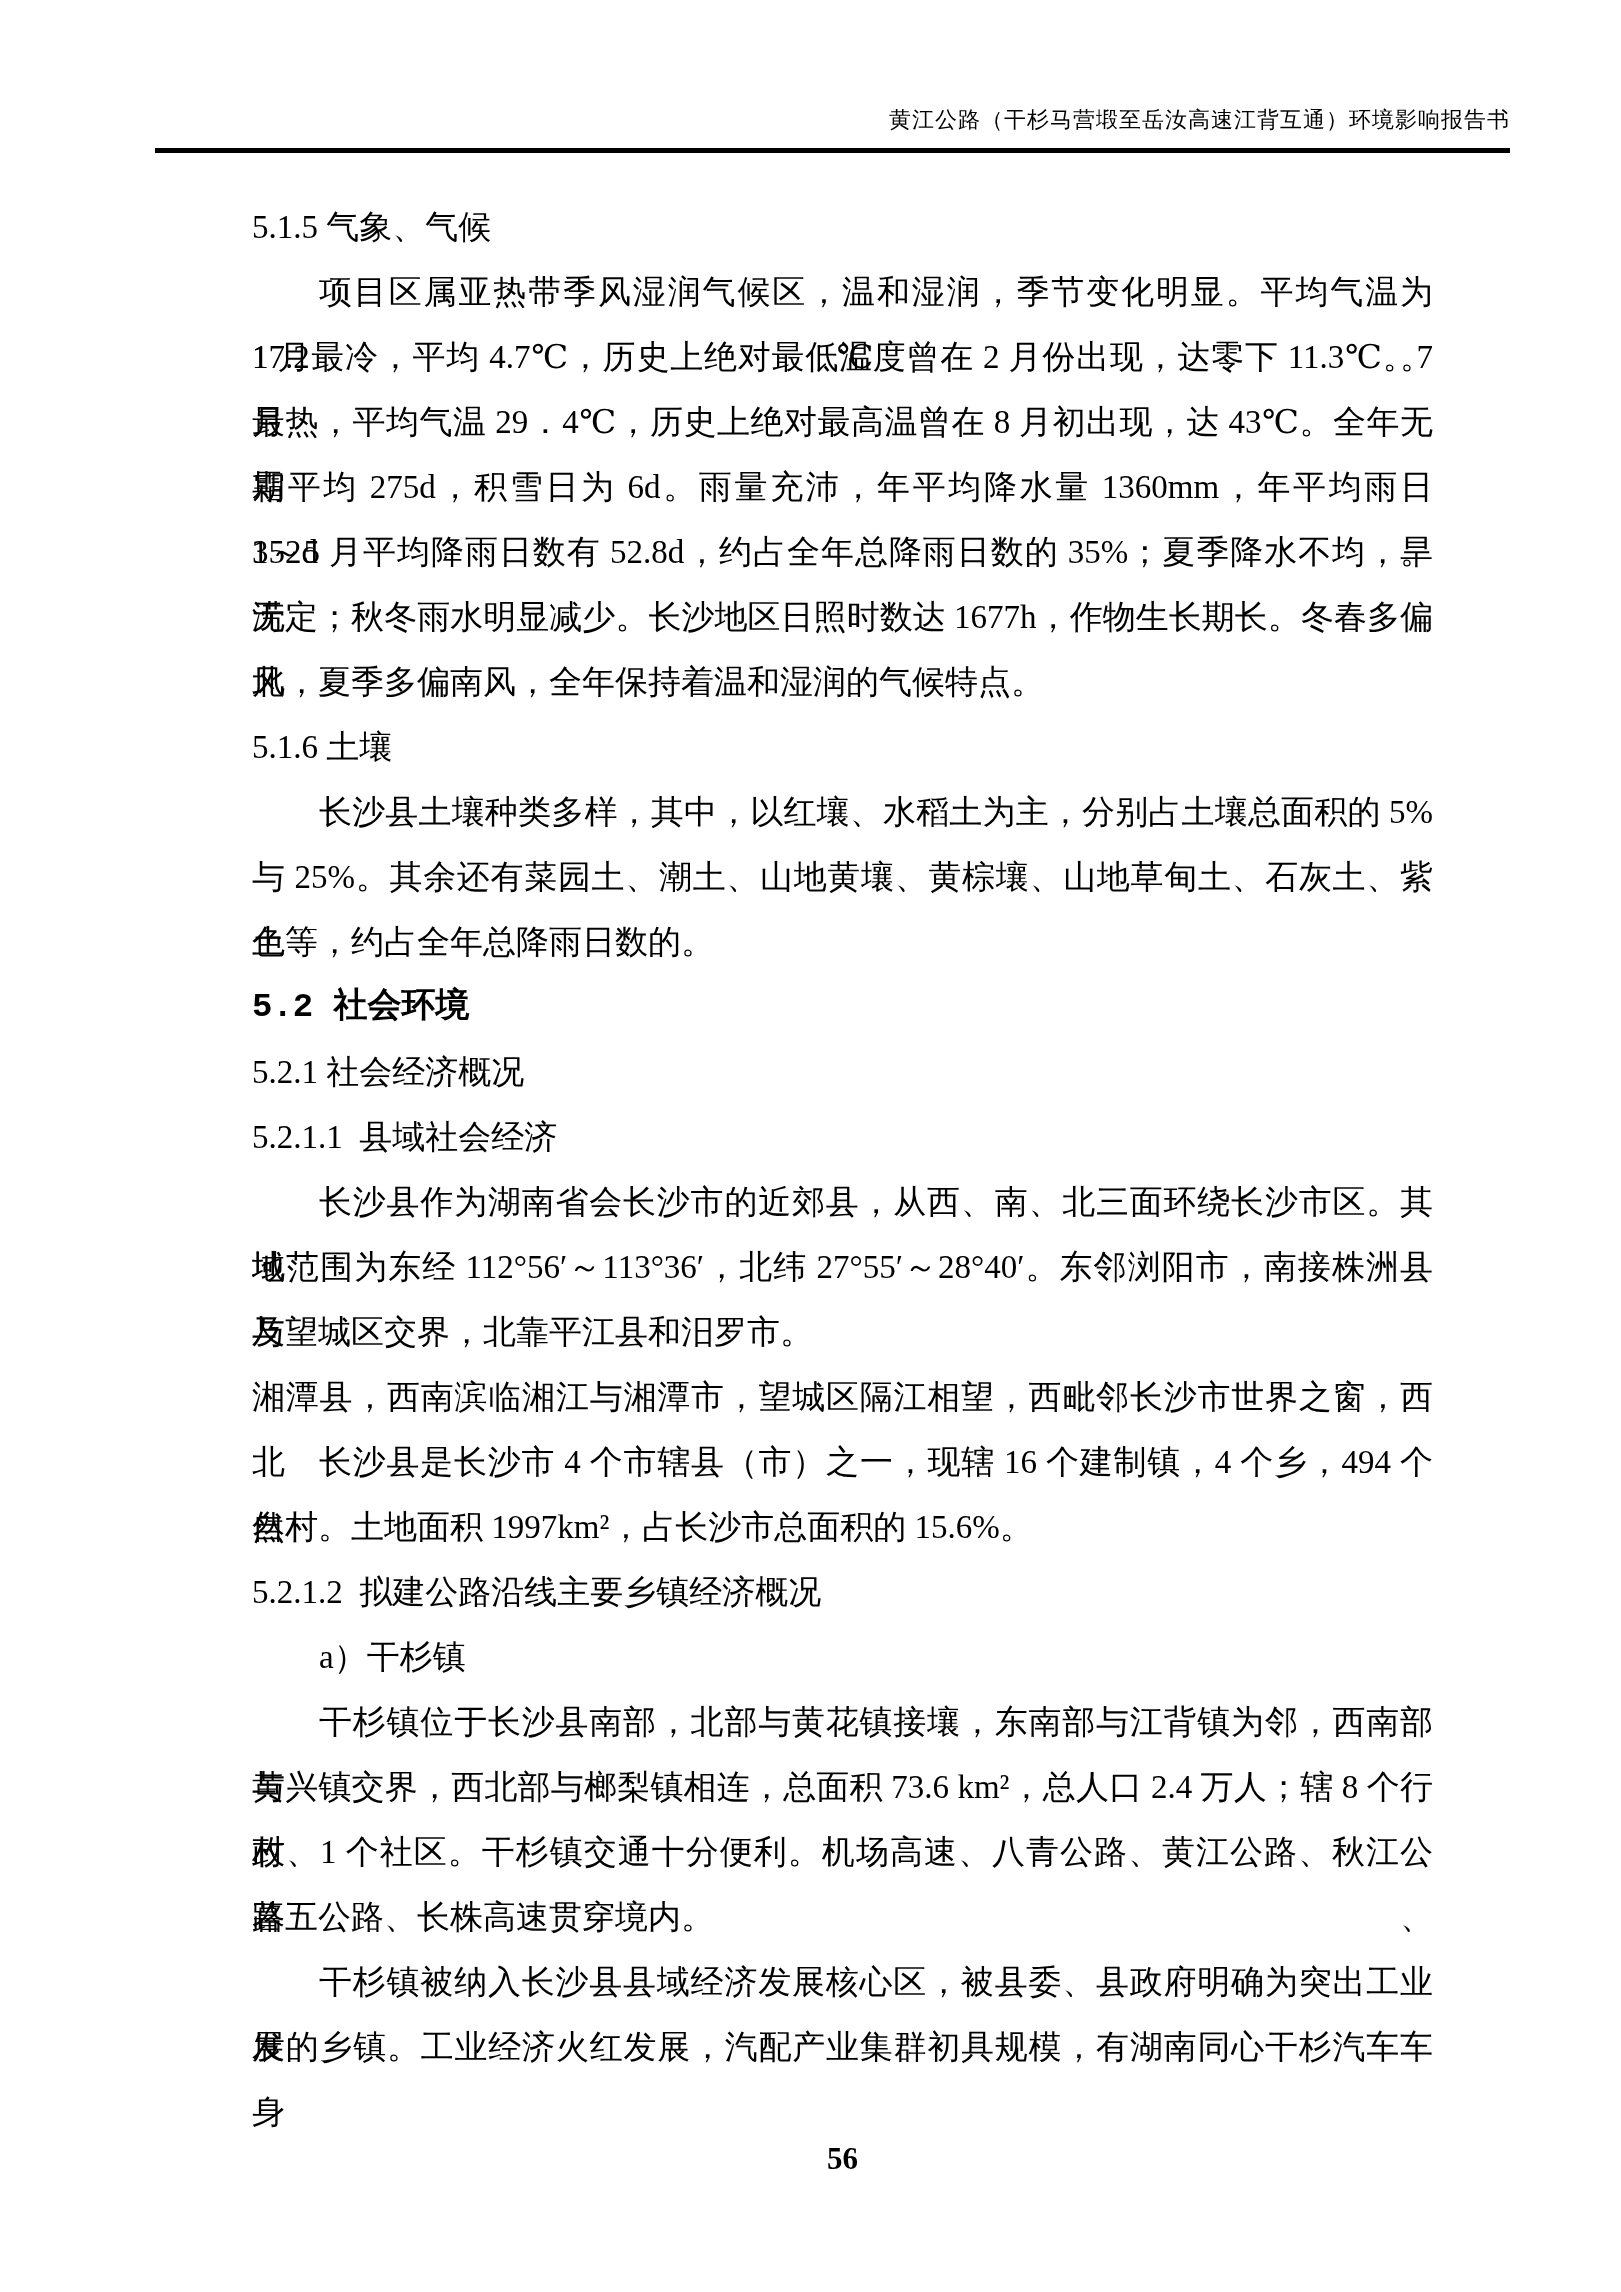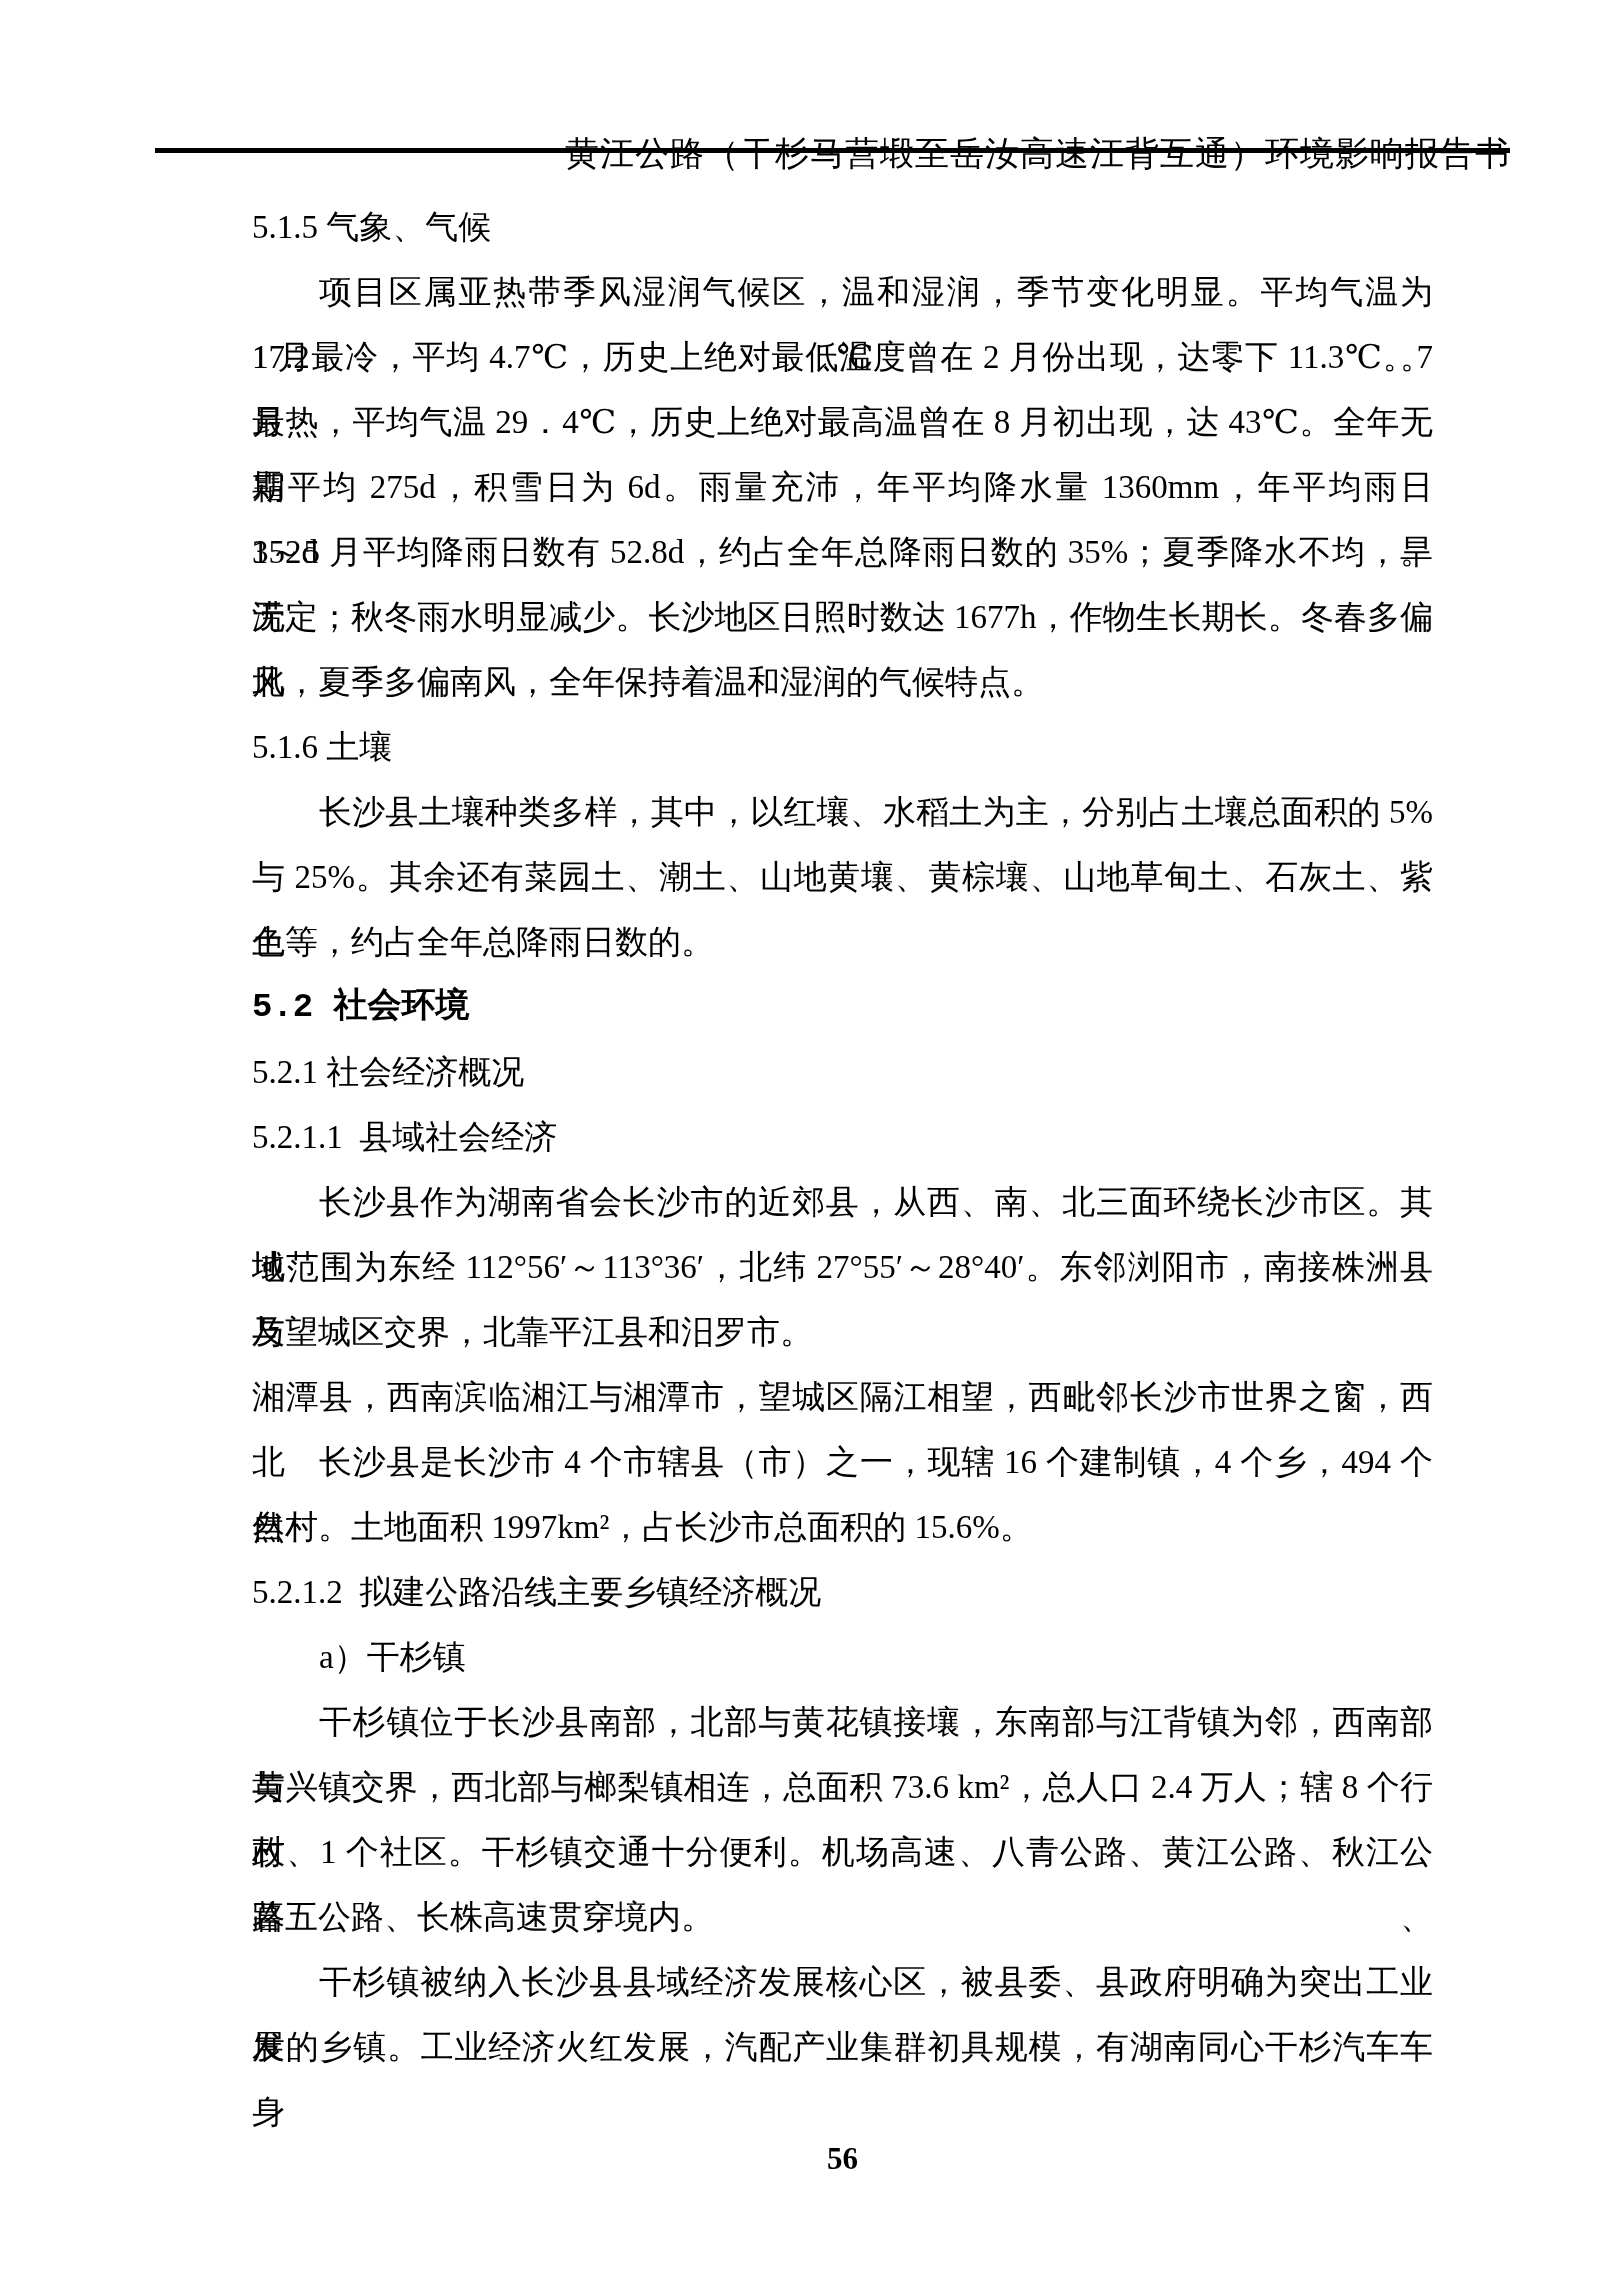--- a/index.html
+++ b/index.html
@@ -15,24 +15,23 @@
     overflow: hidden;
     color: #000000;
     font-family: "Liberation Serif", "DejaVu Serif", serif;
   }
   .header-title {
     position: absolute;
     top: 102px;
     left: 155px;
     width: 1355px;
     text-align: right;
-    font-size: 34px;
+    font-size: 22px;
     line-height: 35px;
     letter-spacing: 1px;
-    margin-top: 34px;
   }
   .header-rule {
     position: absolute;
     top: 148px;
     left: 155px;
     width: 1355px;
     height: 4.9px;
     background: #000000;
   }
   .doc-body {

